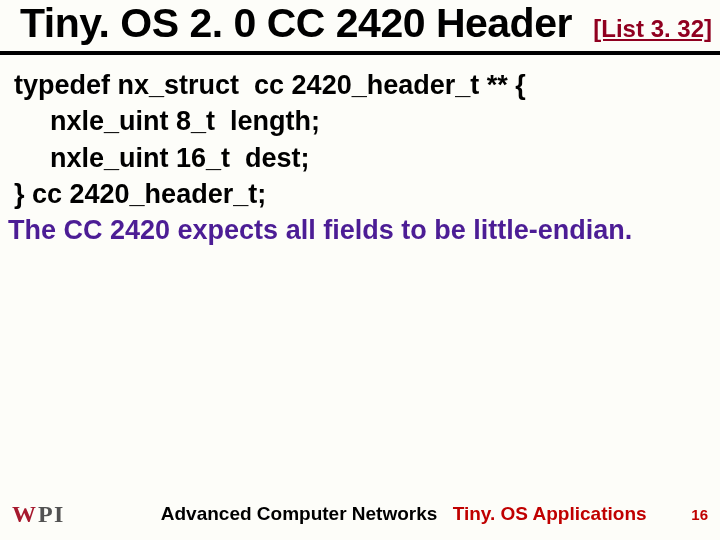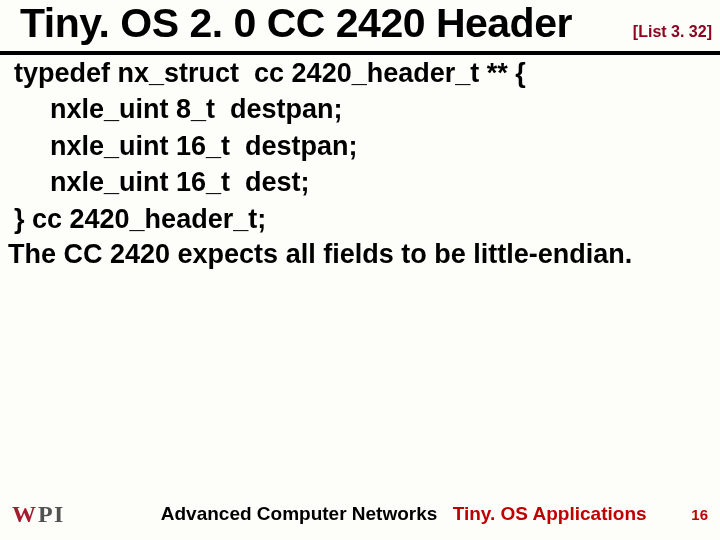--- a/index.html
+++ b/index.html
@@ -20,39 +20,40 @@
   }
   .title {
     font-weight: bold;
     font-size: 41px;
     color: #000;
     flex: 1;
     letter-spacing: -0.5px;
   }
   .list-tag {
     font-weight: bold;
-    font-size: 16px;
+    font-size: 24px;
     color: #900020;
     white-space: nowrap;
     padding-bottom: 4px;
+    text-decoration: underline;
   }
   .content {
-    padding: 0 10px 0 14px;
+    padding: 12px 10px 0 14px;
     font-size: 27px;
     font-weight: bold;
     color: #000;
     line-height: 1.35;
   }
   .line { white-space: pre; }
   .indent1 { padding-left: 36px; }
   .note {
     padding: 2px 10px 0 8px;
     font-size: 27px;
     font-weight: bold;
-    color: #000000;
+    color: #4c1d95;
   }
   .footer {
     position: absolute;
     bottom: 12px;
     left: 0;
     width: 720px;
     display: flex;
     align-items: center;
     padding: 0 12px;
     box-sizing: border-box;
@@ -81,22 +82,21 @@
 </head>
 <body>
 
 <div class="header">
   <div class="title">Tiny. OS 2. 0 CC 2420 Header</div>
   <div class="list-tag">[List 3. 32]</div>
 </div>
 
 <div class="content">
   <div class="line">typedef nx_struct  cc 2420_header_t ** {</div>
-  <div class="line indent1">nxle_uint 8_t  destpan;</div>
-  <div class="line indent1">nxle_uint 16_t  destpan;</div>
+  <div class="line indent1">nxle_uint 8_t  length;</div>
   <div class="line indent1">nxle_uint 16_t  dest;</div>
   <div class="line">} cc 2420_header_t;</div>
 </div>
 <div class="note">The CC 2420 expects all fields to be little-endian.</div>
 
 <div class="footer">
   <div class="logo">
     <svg viewBox="0 0 64 28">
       <text x="0" y="22" font-family="Georgia, serif" font-weight="bold" font-size="24" fill="#a6192e">W</text>
       <text x="26" y="22" font-family="Georgia, serif" font-weight="bold" font-size="24" fill="#525252">P</text>

